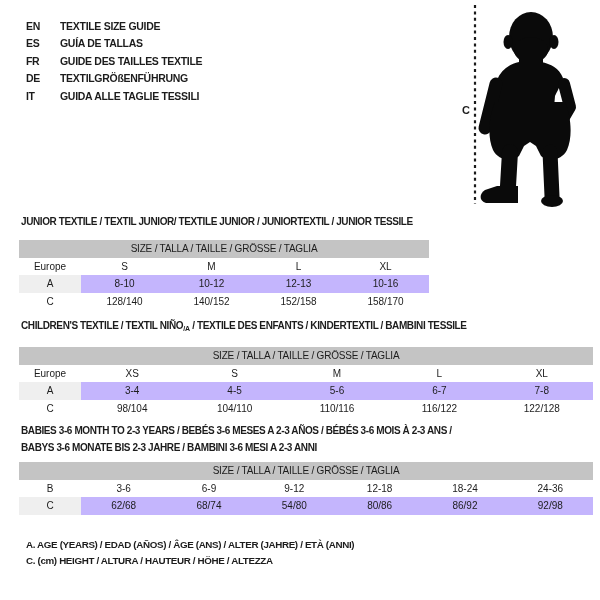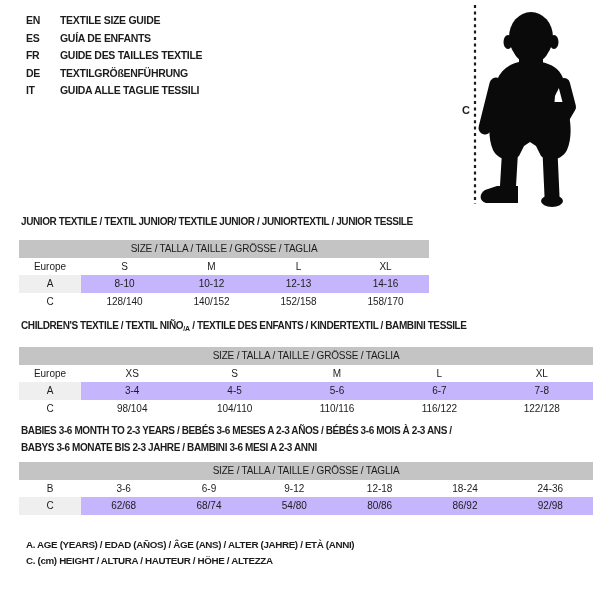--- a/index.html
+++ b/index.html
@@ -8,21 +8,21 @@
     background:#ffffff;
     font-family:"Liberation Sans","DejaVu Sans",sans-serif;
     color:#1c1c1c;
     position:relative;
     overflow:hidden;
   }
   .page{position:absolute;inset:0;background:#ffffff;}
 
   
   .lang-block{position:absolute;left:26px;top:14px;}
-  .lang-row{display:flex;height:17.5px;align-items:flex-start;}
+  .lang-row{display:flex;height:17.5px;align-items:flex-end;}
   .lang-code{width:34px;font-weight:bold;font-size:10.5px;letter-spacing:-0.3px;}
   .lang-label{font-weight:bold;font-size:10.5px;letter-spacing:-0.3px;white-space:nowrap;}
 
   
   .figure-area{position:absolute;left:450px;top:0;width:150px;height:215px;}
   .height-label{
     position:absolute;left:9px;top:104px;width:14px;
     font-weight:bold;font-size:11px;text-align:center;
   }
   .figure-svg{position:absolute;left:15px;top:4px;}
@@ -68,21 +68,21 @@
 
 <div class="page">
 
   <div class="lang-block">
     <div class="lang-row">
       <span class="lang-code">EN</span>
       <span class="lang-label">TEXTILE SIZE GUIDE</span>
     </div>
     <div class="lang-row">
       <span class="lang-code">ES</span>
-      <span class="lang-label">GUÍA DE ENFANTS</span>
+      <span class="lang-label">GUÍA DE TALLAS</span>
     </div>
     <div class="lang-row">
       <span class="lang-code">FR</span>
       <span class="lang-label">GUIDE DES TAILLES TEXTILE</span>
     </div>
     <div class="lang-row">
       <span class="lang-code">DE</span>
       <span class="lang-label">TEXTILGRÖßENFÜHRUNG</span>
     </div>
     <div class="lang-row">
@@ -132,21 +132,21 @@
         <td>S</td>
         <td>M</td>
         <td>L</td>
         <td>XL</td>
       </tr>
       <tr class="r-alt">
         <td class="lbl">A</td>
         <td>8-10</td>
         <td>10-12</td>
         <td>12-13</td>
-        <td>14-16</td>
+        <td>10-16</td>
       </tr>
       <tr>
         <td class="lbl">C</td>
         <td>128/140</td>
         <td>140/152</td>
         <td>152/158</td>
         <td>158/170</td>
       </tr>
     </tbody>
       </table>

